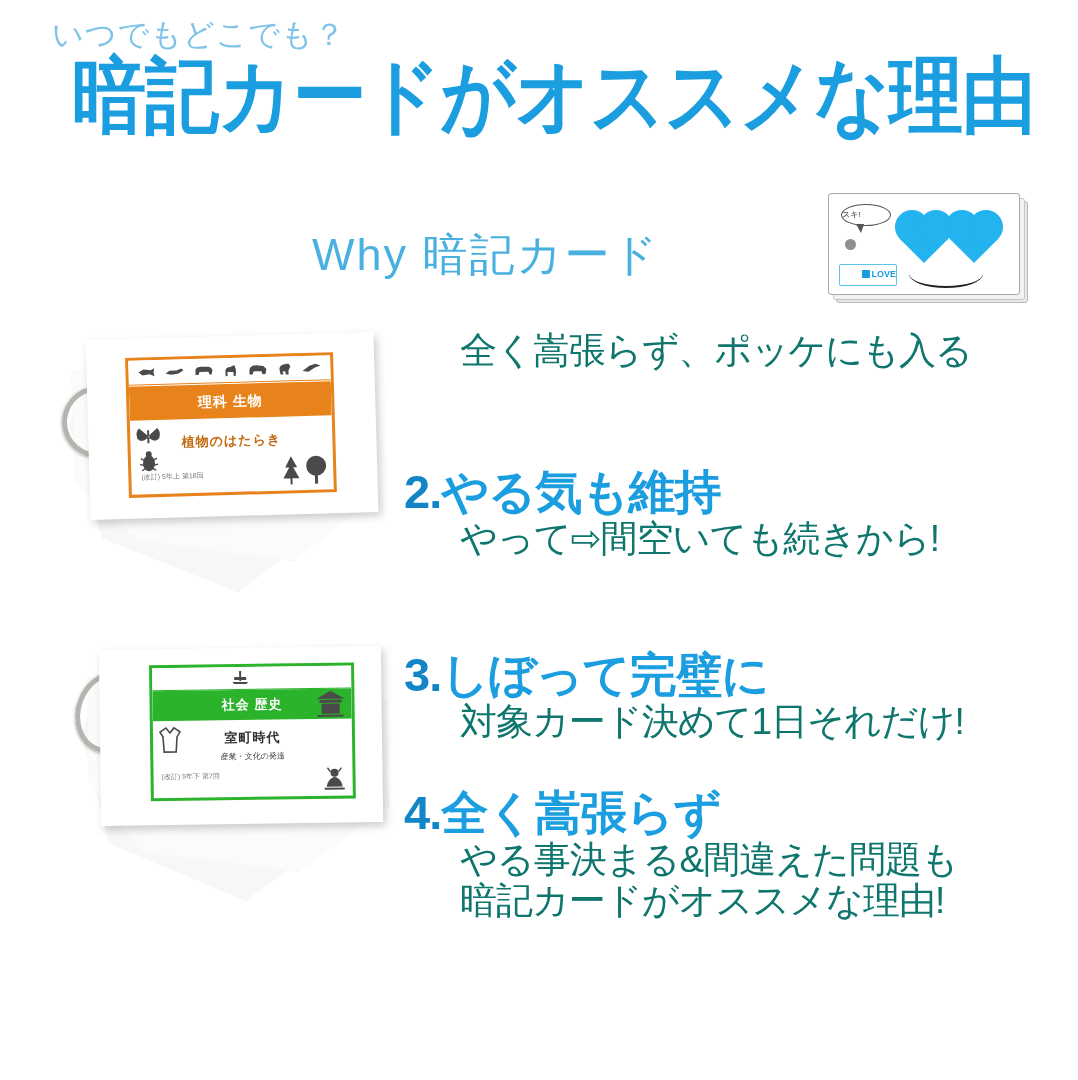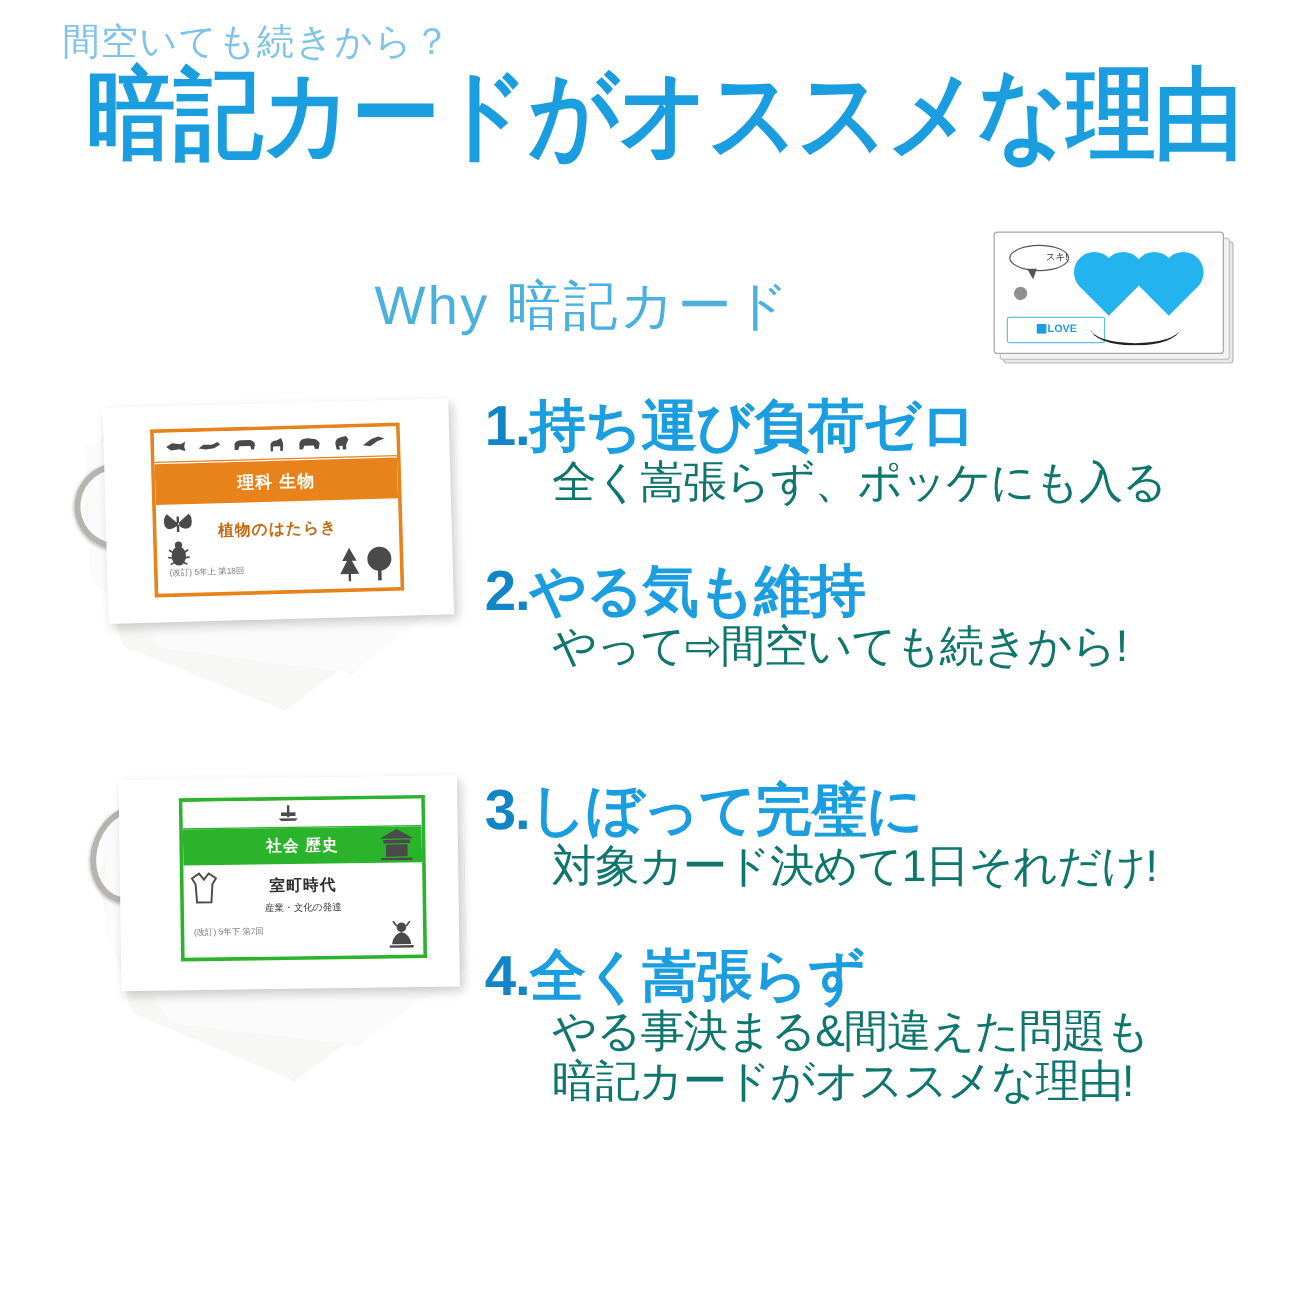--- a/index.html
+++ b/index.html
@@ -46,33 +46,33 @@
   .smile-wrap{position:absolute;left:828px;top:193px;width:210px;height:125px;}
   .smile-stack{position:absolute;left:8px;top:8px;width:190px;height:100px;
      background:#e8e8e8;border:1px solid #b9b9b9;border-radius:3px;}
   .smile-stack2{position:absolute;left:5px;top:5px;width:190px;height:100px;
      background:#f2f2f2;border:1px solid #c5c5c5;border-radius:3px;}
   .smile-card{position:absolute;left:0;top:0;width:190px;height:100px;
      background:#fff;border:1px solid #a8a8a8;border-radius:3px;overflow:hidden;}
   .bubble{
     position:absolute;left:12px;top:10px;width:48px;height:20px;
     border:1.4px solid #555;border-radius:50%;
-    font-size:8px;color:#333;text-align:right;line-height:20px;
+    font-size:8px;color:#333;text-align:left;line-height:20px;
     background:#fff;
   }
   .bubble:after{
     content:"";position:absolute;left:14px;bottom:-8px;
     border-left:5px solid transparent;border-right:3px solid transparent;
     border-top:9px solid #555;
   }
   .dot-hole{position:absolute;left:16px;top:45px;width:11px;height:11px;border-radius:50%;
     background:#8f8f8f;}
   .love-badge{position:absolute;left:10px;top:70px;width:56px;height:20px;
     border:1.6px solid #5fc0ea;border-radius:2px;background:#fff;
-    font-size:9px;font-weight:bold;color:#1b9ee0;line-height:18px;text-align:left;letter-spacing:0px;padding-left:24px;}
+    font-size:9px;font-weight:bold;color:#1b9ee0;line-height:18px;text-align:right;letter-spacing:0px;}
   .love-badge .sq{display:inline-block;width:8px;height:8px;background:#1b9ee0;margin-right:1px;vertical-align:-1px;}
   .heart{position:absolute;width:34px;height:34px;background:#23b3ee;
      transform:rotate(-45deg);}
   .heart:before,.heart:after{content:"";position:absolute;width:34px;height:34px;
      background:#23b3ee;border-radius:50%;}
   .heart:before{top:-17px;left:0;}
   .heart:after{top:0;left:17px;}
   .heart-l{left:78px;top:28px;}
   .heart-r{left:128px;top:28px;}
   .mouth{position:absolute;left:80px;top:66px;width:74px;height:26px;
@@ -147,21 +147,21 @@
   .i1{position:absolute;left:0;top:0;}
   .i2{position:absolute;left:0;top:137px;}
   .i3{position:absolute;left:0;top:320px;}
   .i4{position:absolute;left:0;top:458px;}
 </style>
 </head>
 <body>
 
 <div id="page">
 
-  <div class="eyebrow">間空いても続きから？</div>
+  <div class="eyebrow">いつでもどこでも？</div>
   <div class="maintitle">暗記カードがオススメな理由</div>
   <div class="whyline">Why 暗記カード</div>
 
   <div class="smile-wrap">
     <div class="smile-stack"></div>
     <div class="smile-stack2"></div>
     <div class="smile-card">
       <div class="bubble">スキ!</div>
       <div class="dot-hole"></div>
       <div class="love-badge"><span class="sq"></span><span>LOVE</span></div>
@@ -249,21 +249,20 @@
             <path class="sil" d="M12 11 Q5 13 4 21 L20 21 Q19 13 12 11 Z M2 22 L22 22 L22 24 L2 24 Z"></path>
             <path class="sil" d="M5 2 L8 6 M19 2 L16 6" stroke="#4a4a4a" stroke-width="1.4" fill="none"></path>
           </svg>
       </div>
     </div>
   </div>
 
   <div class="list">
 
     <div class="item i1">
-      <div class="item-head"><span class="num">1.</span><span>持ち運び負荷ゼロ</span></div>
       <div class="item-sub">全く嵩張らず、ポッケにも入る</div>
     </div>
 
     <div class="item i2">
       <div class="item-head"><span class="num">2.</span><span>やる気も維持</span></div>
       <div class="item-sub">やって⇨間空いても続きから!</div>
     </div>
 
     <div class="item i3">
       <div class="item-head"><span class="num">3.</span><span>しぼって完璧に</span></div>

